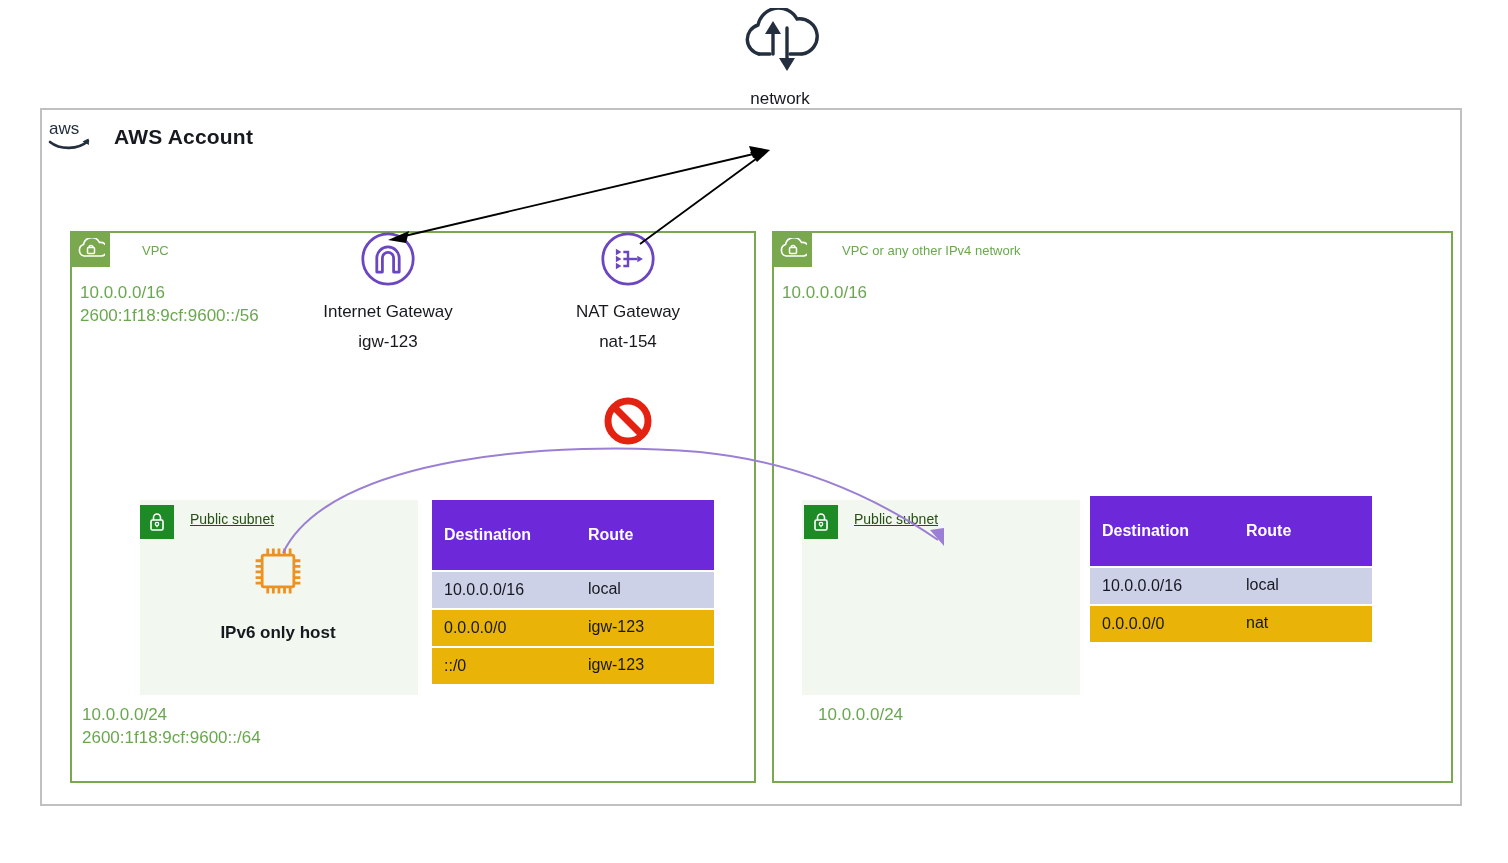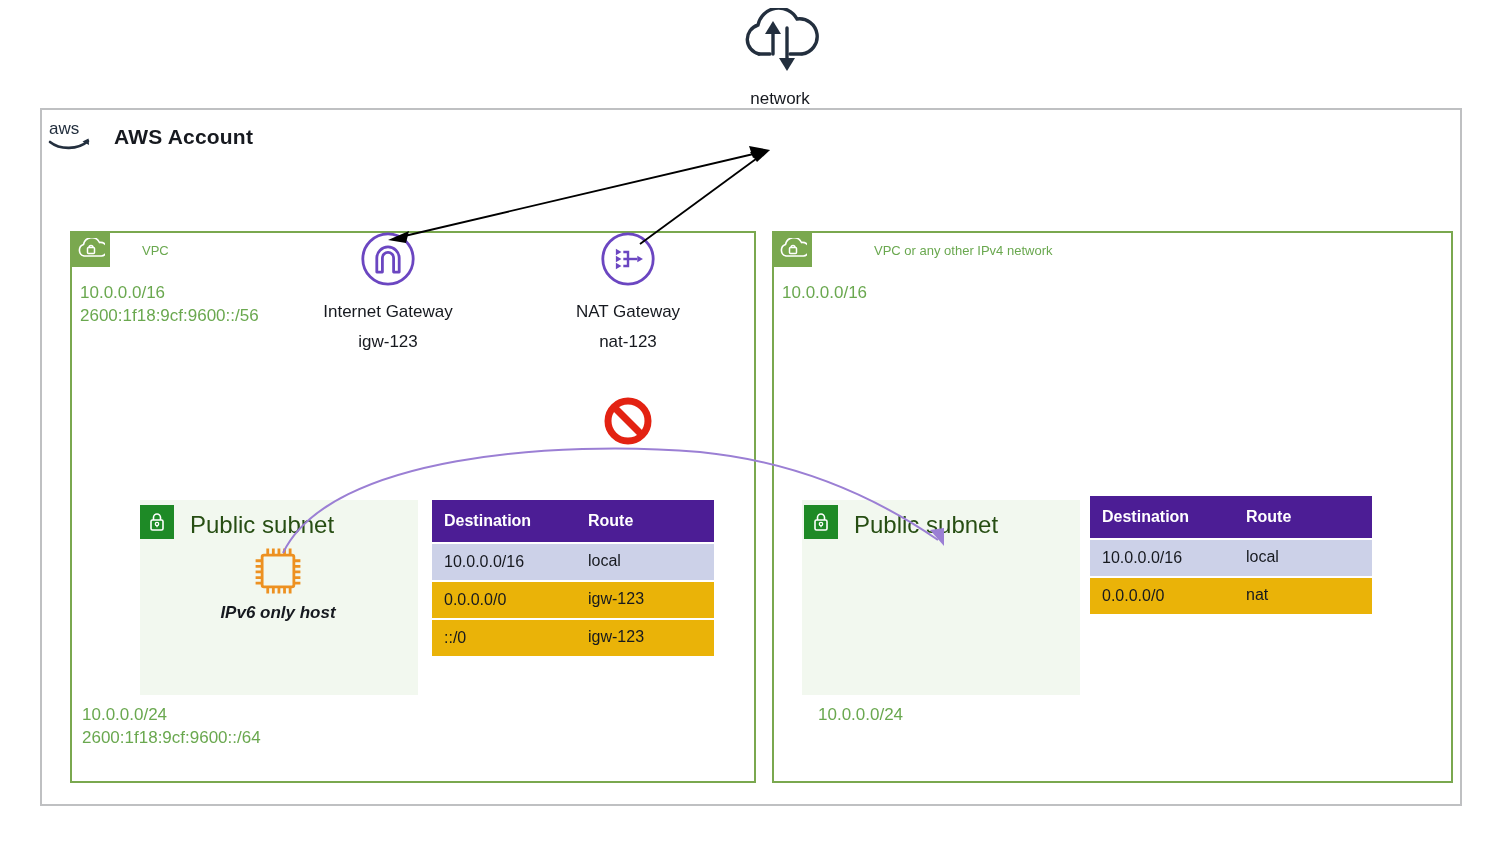--- a/index.html
+++ b/index.html
@@ -23,42 +23,42 @@
              display:flex;align-items:center;justify-content:center;}
   .vpc-name{position:absolute;font-size:13px;color:#6aa84f;font-weight:normal;}
   .vpc-cidr{position:absolute;font-size:17px;color:#6aa84f;line-height:23px;white-space:pre;}
 
   
   .subnet{position:absolute;background:#f2f8ef;box-sizing:border-box;}
   .subnet-left{left:140px;top:500px;width:278px;height:195px;}
   .subnet-right{left:802px;top:500px;width:278px;height:195px;}
   .subnet-badge{position:absolute;width:34px;height:34px;background:#1e8a26;
                 display:flex;align-items:center;justify-content:center;}
-  .subnet-name{position:absolute;font-size:24px;color:#274e13;}
+  .subnet-name{position:absolute;font-size:14px;color:#274e13;text-decoration:underline;}
   .subnet-cidr{position:absolute;font-size:17px;color:#6aa84f;line-height:23px;white-space:pre;}
 
   
   .node{position:absolute;text-align:center;width:220px;}
   .node-icon{width:56px;height:56px;margin:0 auto;}
-  .node-title{font-size:17px;font-weight:bold;color:#16191f;margin-top:0;font-style:italic;}
+  .node-title{font-size:17px;font-weight:bold;color:#16191f;margin-top:20px;}
   .node-sub{font-size:13px;color:#16191f;line-height:17px;white-space:pre-line;}
 
   
   .gw{position:absolute;text-align:center;width:200px;}
   .gw-icon{width:56px;height:56px;margin:0 auto;}
   .gw-label{font-size:17px;color:#16191f;line-height:30px;white-space:pre-line;margin-top:6px;}
 
   
   .cloud{position:absolute;left:700px;top:8px;width:160px;text-align:center;}
   .cloud-label{font-size:17px;color:#16191f;line-height:22px;white-space:pre-line;margin-top:2px;}
 
   
   .rtable{position:absolute;border-collapse:separate;border-spacing:0 2px;}
   .rtable td,.rtable th{font-size:16px;padding:8px 12px;text-align:left;vertical-align:top;}
-  .rtable th{background:#4c1d95;color:#ffffff;font-weight:bold;padding:12px 12px;}
+  .rtable th{background:#6d28d9;color:#ffffff;font-weight:bold;padding:26px 12px;}
   .rtable tr.odd td{background:#ccd1e8;color:#16191f;}
   .rtable tr.even td{background:#eab308;color:#16191f;}
   .rtable .c1{width:120px;}
   .rtable .c2{width:114px;}
   .rtable-left{left:432px;top:498px;}
   .rtable-right{left:1090px;top:494px;}
   .rt-wrap{white-space:pre-line;line-height:20px;}
 
   
   .arrows{position:absolute;left:0;top:0;width:1508px;height:863px;pointer-events:none;}
@@ -103,21 +103,21 @@
 2600:1f18:9cf:9600::/56</div>
 
   <div class="vpc vpc-right"></div>
   <div class="vpc-badge" style="left:774px;top:233px;">
     <svg width="28" height="24" viewBox="0 0 28 24">
       <path d="M7,18 a6,6 0 0 1 -0.5,-11.5 a8.5,8.5 0 0 1 16,-2 a5.5,5.5 0 0 1 2,13.5 Z" fill="none" stroke="#ffffff" stroke-width="1.6"></path>
       <rect x="10.5" y="9.5" width="7" height="6" rx="1" fill="none" stroke="#ffffff" stroke-width="1.5"></rect>
       <path d="M12,9.5 a2,2 0 0 1 4,0" fill="none" stroke="#ffffff" stroke-width="1.5"></path>
     </svg>
   </div>
-  <div class="vpc-name" style="left:842px;top:243px;margin-left:32px;">VPC or any other IPv4 network</div>
+  <div class="vpc-name" style="left:842px;top:243px;">VPC or any other IPv4 network</div>
   <div class="vpc-cidr" style="left:782px;top:281px;">10.0.0.0/16</div>
 
   <div class="gw" style="left:288px;top:231px;">
     <svg class="gw-icon" viewBox="0 0 60 60">
       <circle cx="30" cy="30" r="27" fill="none" stroke="#6b46c1" stroke-width="3"></circle>
       <path d="M18,44 L18,29 a12,12 0 0 1 24,0 L42,44 L36,44 L36,29 a6,6 0 0 0 -12,0 L24,44 Z" fill="none" stroke="#6b46c1" stroke-width="3" stroke-linejoin="round"></path>
     </svg>
     <div class="gw-label">Internet Gateway
 igw-123</div>
   </div>
@@ -126,21 +126,21 @@
     <svg class="gw-icon" viewBox="0 0 60 60">
       <circle cx="30" cy="30" r="27" fill="none" stroke="#6b46c1" stroke-width="3"></circle>
       <path d="M17,19 L23,22.5 L17,26 Z" fill="#6b46c1"></path>
       <path d="M17,26.5 L23,30 L17,33.5 Z" fill="#6b46c1"></path>
       <path d="M17,34 L23,37.5 L17,41 Z" fill="#6b46c1"></path>
       <path d="M25,22.5 L30,22.5 L30,37.5 L25,37.5 M25,30 L30,30" fill="none" stroke="#6b46c1" stroke-width="2.6"></path>
       <path d="M30,30 L40,30" fill="none" stroke="#6b46c1" stroke-width="2.6"></path>
       <path d="M40,26.5 L46,30 L40,33.5 Z" fill="#6b46c1"></path>
     </svg>
     <div class="gw-label">NAT Gateway
-nat-123</div>
+nat-154</div>
   </div>
 
   <div class="subnet subnet-left"></div>
   <div class="subnet-badge" style="left:140px;top:505px;">
     <svg width="22" height="24" viewBox="0 0 22 24">
       <rect x="5" y="10" width="12" height="10" rx="1.5" fill="none" stroke="#ffffff" stroke-width="1.6"></rect>
       <path d="M7.5,10 L7.5,7.5 a3.5,3.5 0 0 1 7,0 L14.5,10" fill="none" stroke="#ffffff" stroke-width="1.6"></path>
       <circle cx="11" cy="14" r="1.7" fill="none" stroke="#ffffff" stroke-width="1.3"></circle>
       <path d="M11,15.3 L11,17.3" stroke="#ffffff" stroke-width="1.3"></path>
     </svg>

